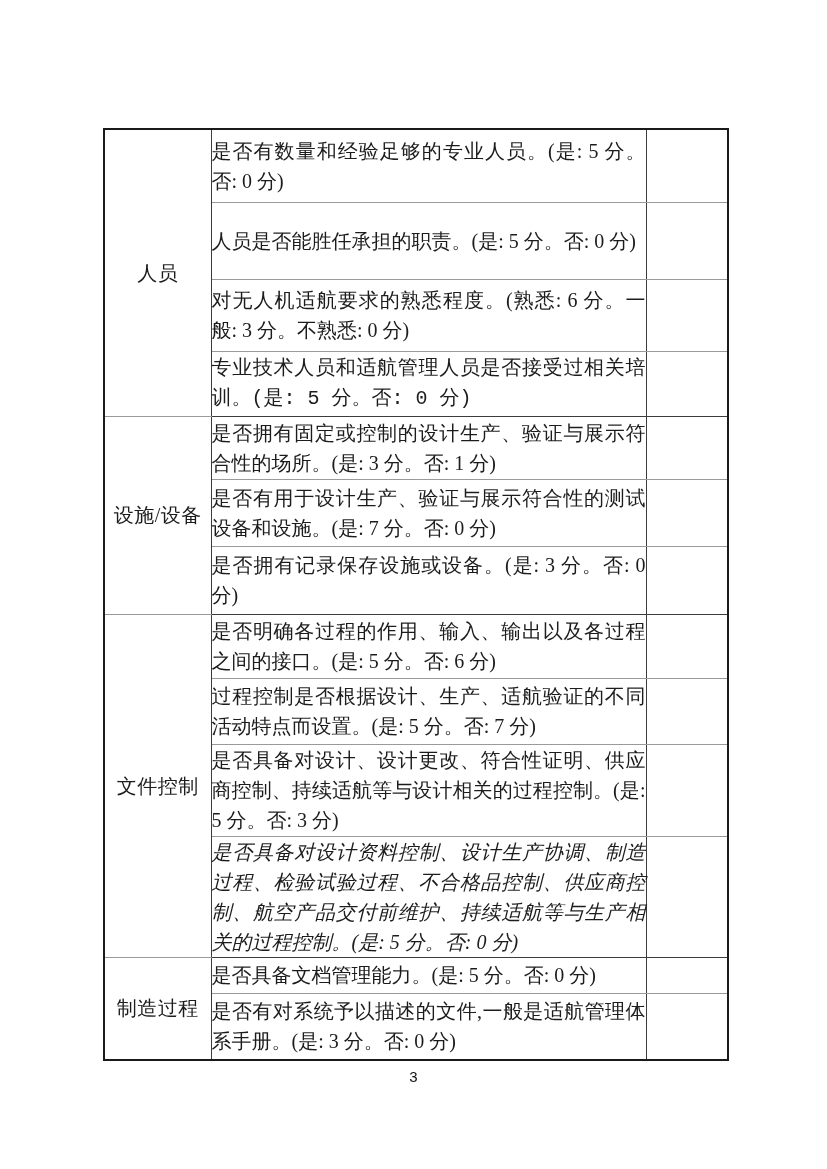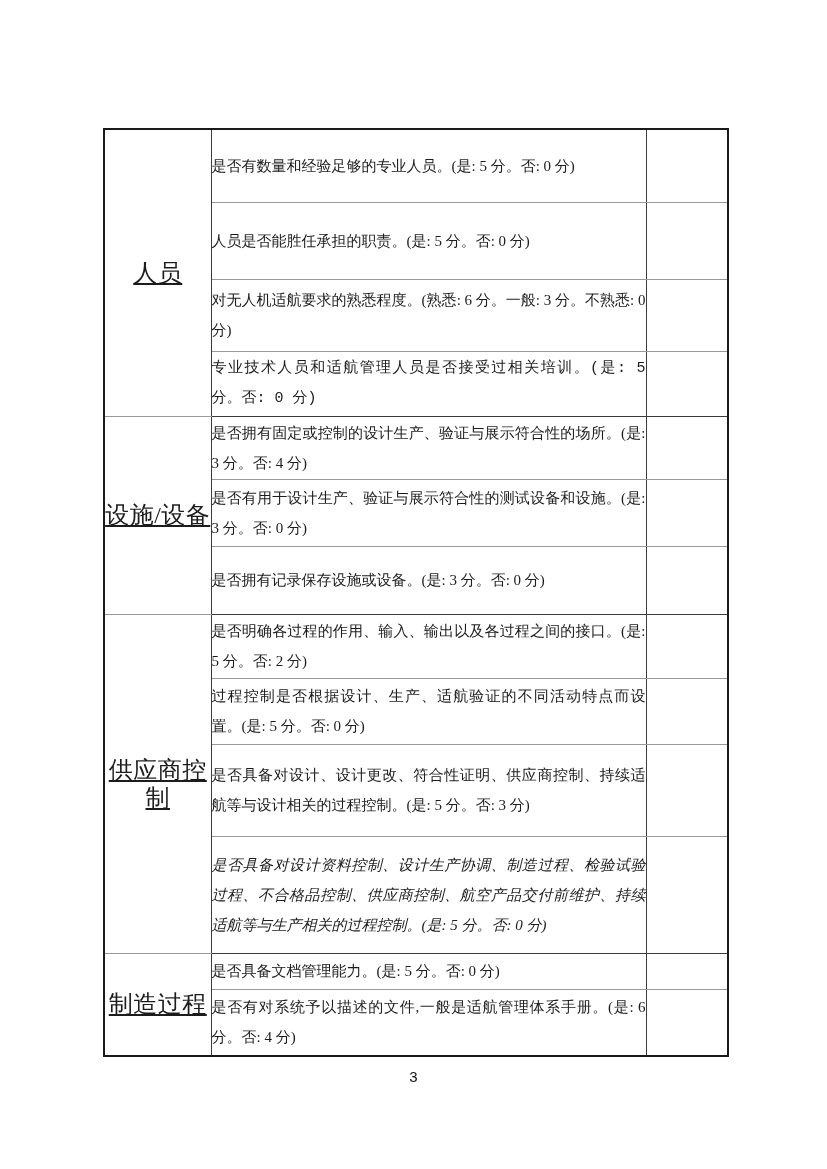--- a/index.html
+++ b/index.html
@@ -30,27 +30,26 @@
     border: 2px solid #1a1a1a;
   }
   table.assessment td {
     border: 1px solid #3c3c3c;
     vertical-align: middle;
     box-sizing: border-box;
     padding: 0;
   }
   td.cat {
     text-align: center;
-    font-size: 24px;
+    font-size: 20px;
     line-height: 28px;
     letter-spacing: 0.5px;
-    text-decoration: underline;
   }
   td.crit {
-    font-size: 15px;
+    font-size: 20px;
     line-height: 30px;
     padding: 2px 6px 2px 9px;
     text-align: justify;
     text-justify: inter-character;
   }
   td.score {
     background: #ffffff;
   }
   
   tr.soft td {
@@ -106,57 +105,57 @@
       <td class="crit">对无人机适航要求的熟悉程度。(熟悉: 6 分。一般: 3 分。不熟悉: 0 分)</td>
       <td class="score"></td>
     </tr>
     <tr class="h65">
       <td class="crit">专业技术人员和适航管理人员是否接受过相关培训。(是: 5 分。否: 0 分)</td>
       <td class="score"></td>
     </tr>
 
     <tr class="h63 soft">
       <td class="cat" rowspan="3">设施/设备</td>
-      <td class="crit">是否拥有固定或控制的设计生产、验证与展示符合性的场所。(是: 3 分。否: 4 分)</td>
+      <td class="crit">是否拥有固定或控制的设计生产、验证与展示符合性的场所。(是: 3 分。否: 1 分)</td>
       <td class="score"></td>
     </tr>
     <tr class="h67 soft">
-      <td class="crit">是否有用于设计生产、验证与展示符合性的测试设备和设施。(是: 3 分。否: 0 分)</td>
+      <td class="crit">是否有用于设计生产、验证与展示符合性的测试设备和设施。(是: 7 分。否: 0 分)</td>
       <td class="score"></td>
     </tr>
     <tr class="h68">
       <td class="crit">是否拥有记录保存设施或设备。(是: 3 分。否: 0 分)</td>
       <td class="score"></td>
     </tr>
 
     <tr class="h64 soft">
-      <td class="cat" rowspan="4">供应商控制</td>
-      <td class="crit">是否明确各过程的作用、输入、输出以及各过程之间的接口。(是: 5 分。否: 2 分)</td>
+      <td class="cat" rowspan="4">文件控制</td>
+      <td class="crit">是否明确各过程的作用、输入、输出以及各过程之间的接口。(是: 5 分。否: 6 分)</td>
       <td class="score"></td>
     </tr>
     <tr class="h66 soft">
-      <td class="crit">过程控制是否根据设计、生产、适航验证的不同活动特点而设置。(是: 5 分。否: 0 分)</td>
+      <td class="crit">过程控制是否根据设计、生产、适航验证的不同活动特点而设置。(是: 5 分。否: 7 分)</td>
       <td class="score"></td>
     </tr>
     <tr class="h92 soft">
       <td class="crit">是否具备对设计、设计更改、符合性证明、供应商控制、持续适航等与设计相关的过程控制。(是: 5 分。否: 3 分)</td>
       <td class="score"></td>
     </tr>
     <tr class="h117">
       <td class="crit">是否具备对设计资料控制、设计生产协调、制造过程、检验试验过程、不合格品控制、供应商控制、航空产品交付前维护、持续适航等与生产相关的过程控制。(是: 5 分。否: 0 分)</td>
       <td class="score"></td>
     </tr>
 
     <tr class="h36 soft">
       <td class="cat" rowspan="2">制造过程</td>
       <td class="crit">是否具备文档管理能力。(是: 5 分。否: 0 分)</td>
       <td class="score"></td>
     </tr>
     <tr class="h67">
-      <td class="crit">是否有对系统予以描述的文件,一般是适航管理体系手册。(是: 6 分。否: 4 分)</td>
+      <td class="crit">是否有对系统予以描述的文件,一般是适航管理体系手册。(是: 3 分。否: 0 分)</td>
       <td class="score"></td>
     </tr>
   </tbody>
     </table>
 
   <div class="page-number">3</div>
 
 </div>
 
 </body></html>

